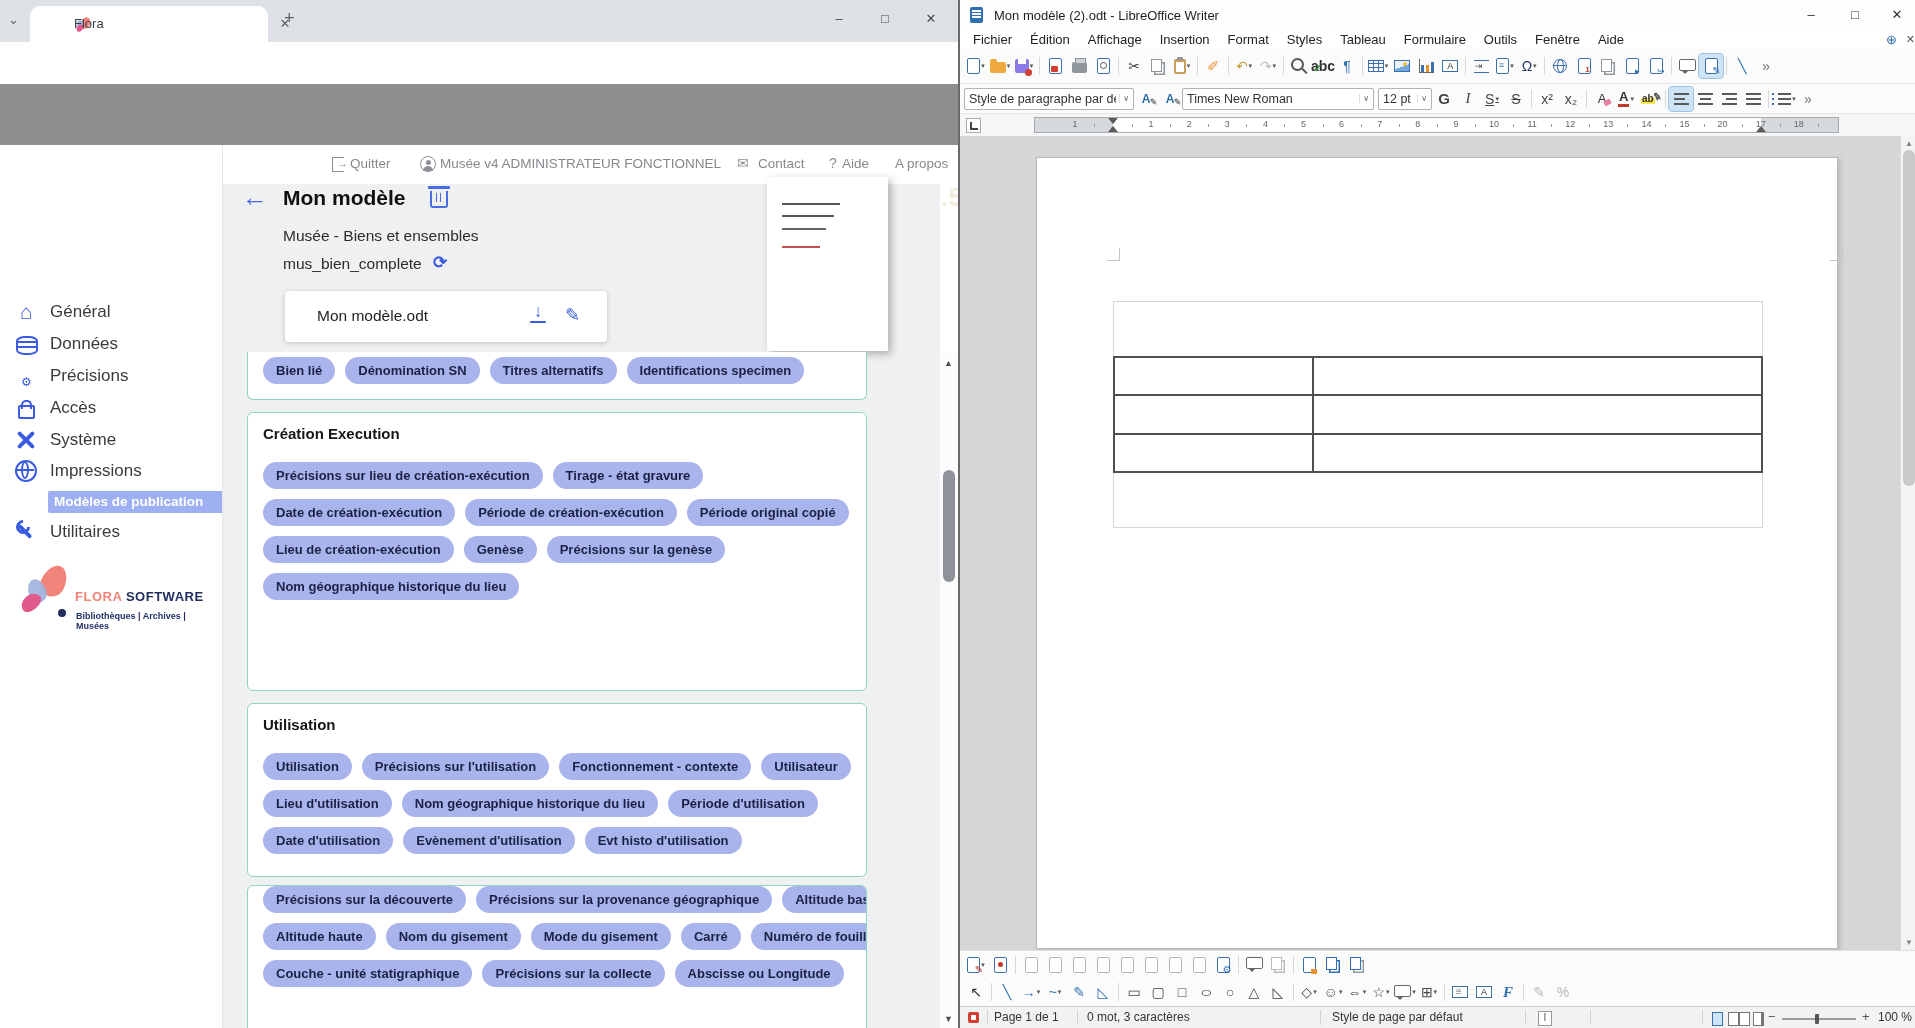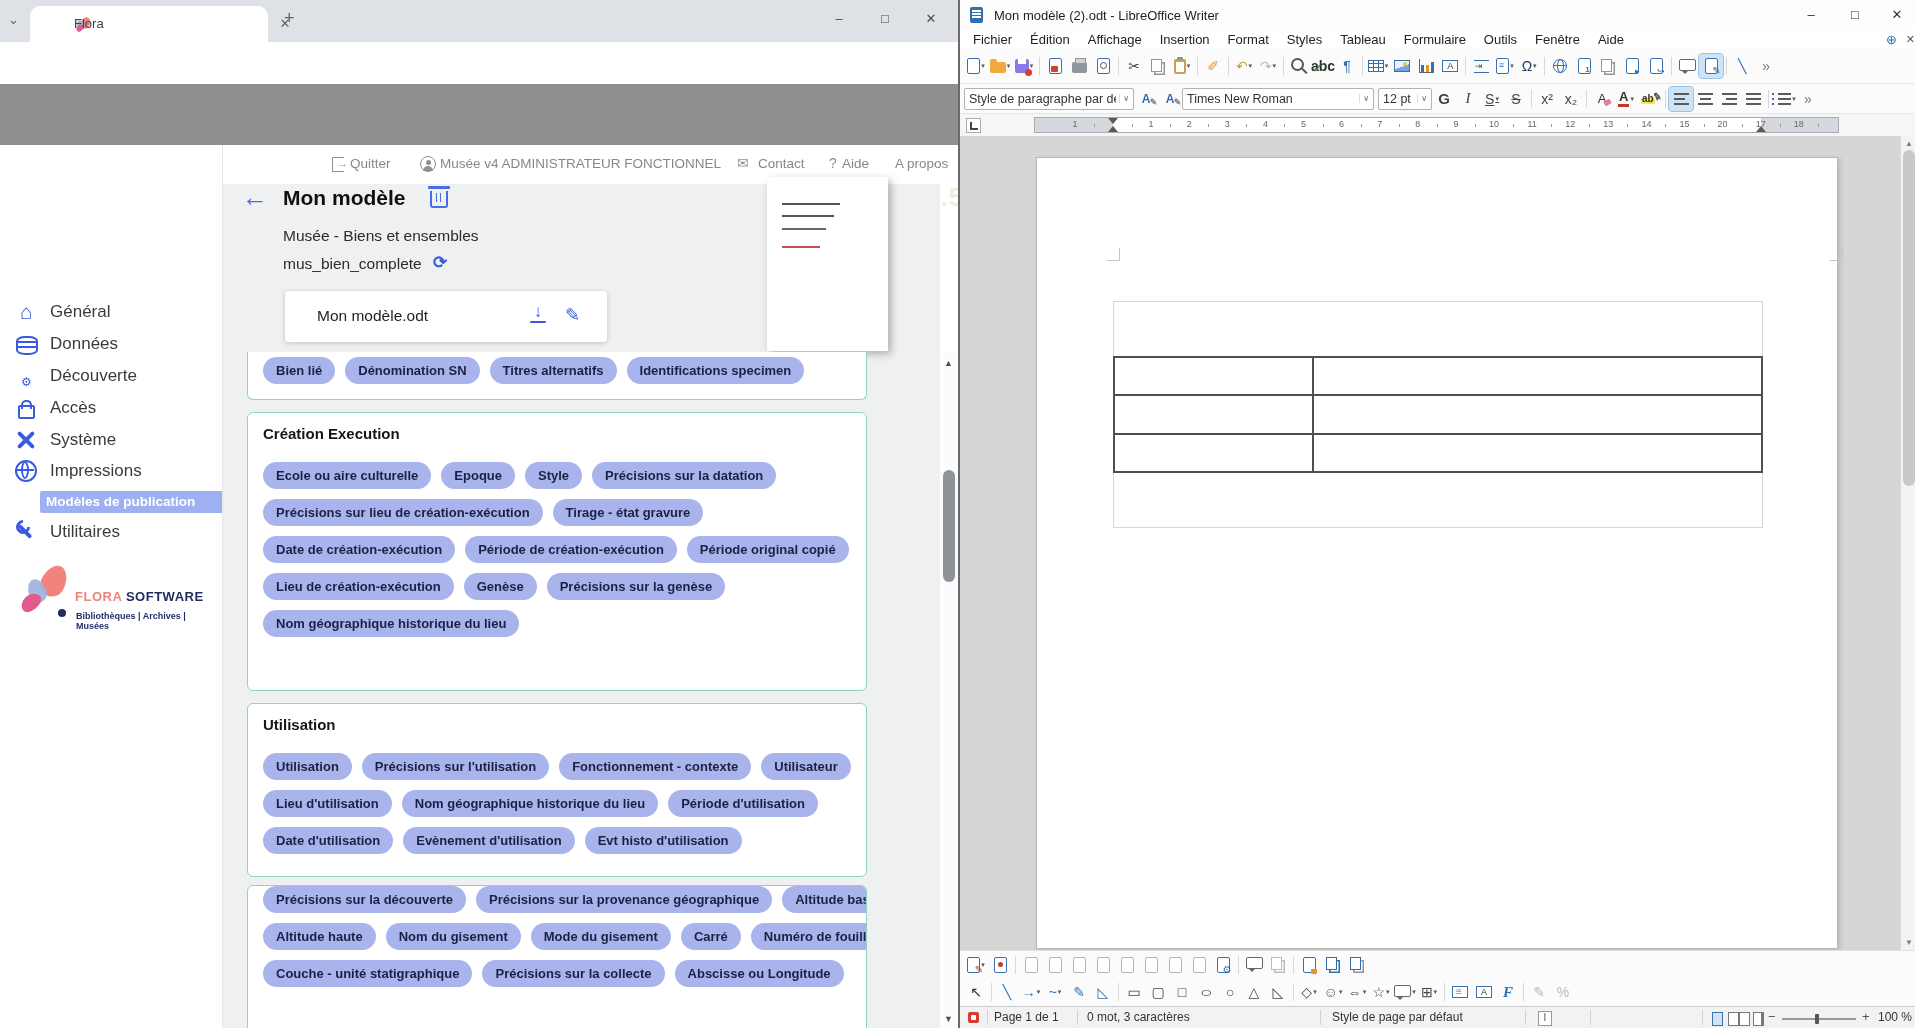--- a/index.html
+++ b/index.html
@@ -69,21 +69,21 @@
   .s-lock::before{content:"";position:absolute;left:1px;top:-7px;width:7px;height:7px;border:2px solid #3a5be0;border-bottom:none;border-radius:5px 5px 0 0;}
   .s-tools{left:16px;top:4px;width:20px;height:20px;}
   .s-tools::before,.s-tools::after{content:"";position:absolute;left:8px;top:-1px;width:4px;height:22px;background:#3a5be0;border-radius:2px;}
   .s-tools::before{transform:rotate(45deg);} .s-tools::after{transform:rotate(-45deg);}
   .s-globe{left:15px;top:3px;width:18px;height:18px;border:2px solid #3a5be0;border-radius:50%;}
   .s-globe::before{content:"";position:absolute;left:4px;top:-1px;width:8px;height:18px;border:2px solid #3a5be0;border-radius:50%;box-sizing:border-box;}
   .s-globe::after{content:"";position:absolute;left:-1px;top:7px;width:18px;height:2px;background:#3a5be0;}
   .s-wrench{left:15px;top:4px;width:20px;height:20px;}
   .s-wrench::before{content:"";position:absolute;left:8px;top:1px;width:4px;height:17px;background:#3a5be0;border-radius:2px;transform:rotate(-45deg);}
   .s-wrench::after{content:"";position:absolute;left:1px;top:-2px;width:8px;height:8px;border:3px solid #3a5be0;border-radius:50%;border-top-color:transparent;transform:rotate(45deg);}
-  #side-sel{position:absolute;left:40px;top:346px;width:188px;height:22px;background:#9fb0f2;border-radius:2px;}
+  #side-sel{position:absolute;left:48px;top:346px;width:188px;height:22px;background:#9fb0f2;border-radius:2px;}
   #side-sel span{position:absolute;left:6px;top:3px;font-size:13.5px;font-weight:700;color:#fff;white-space:nowrap;}
 
   
   #logo{position:absolute;left:20px;top:420px;width:185px;height:62px;}
   #logo-bfly{left:0;top:0;width:50px;height:58px;}
   #logo-bfly i:nth-child(1){left:22px;top:0;width:24px;height:32px;background:#f2837b;transform:rotate(26deg);}
   #logo-bfly i:nth-child(2){left:8px;top:14px;width:18px;height:24px;background:#9fb3dd;transform:rotate(-20deg);opacity:.92;}
   #logo-bfly i:nth-child(3){left:0;top:30px;width:22px;height:15px;background:#e05a8c;transform:rotate(-40deg);}
   #logo-bfly i:nth-child(4){left:38px;top:44px;width:8px;height:8px;background:#232d5e;border-radius:50%;transform:none;}
   #logo-t1{position:absolute;left:55px;top:24px;font-size:13px;font-weight:800;color:#ee8576;letter-spacing:.5px;}
@@ -346,21 +346,21 @@
           <div class="sideitem" style="top: 153px;">
             <span class="sicon">⌂</span>
             <span class="slabel">Général</span>
           </div>
           <div class="sideitem" style="top: 185px;">
             <span class="sicon s-db"></span>
             <span class="slabel">Données</span>
           </div>
           <div class="sideitem" style="top: 217px;">
             <span class="sicon s-gear2"></span>
-            <span class="slabel">Découverte</span>
+            <span class="slabel">Précisions</span>
           </div>
           <div class="sideitem" style="top: 249px;">
             <span class="sicon s-lock"></span>
             <span class="slabel">Accès</span>
           </div>
           <div class="sideitem" style="top: 281px; padding-left: 27px;">
             <span class="sicon s-tools"></span>
             <span class="slabel">Système</span>
           </div>
           <div class="sideitem" style="top: 312px;">
@@ -422,26 +422,20 @@
         <div class="sec sec0">
           <div class="chiprow">
             <span class="chip">Bien lié</span>
             <span class="chip">Dénomination SN</span>
             <span class="chip">Titres alternatifs</span>
             <span class="chip">Identifications specimen</span>
           </div>
         </div>
         <div class="sec sec1">
           <div class="stitle">Création Execution</div>
-          <div class="chiprow">
-            <span class="chip">Ecole ou aire culturelle</span>
-            <span class="chip">Epoque</span>
-            <span class="chip">Style</span>
-            <span class="chip">Précisions sur la datation</span>
-          </div>
           <div class="chiprow">
             <span class="chip">Précisions sur lieu de création-exécution</span>
             <span class="chip">Tirage - état gravure</span>
           </div>
           <div class="chiprow">
             <span class="chip">Date de création-exécution</span>
             <span class="chip">Période de création-exécution</span>
             <span class="chip">Période original copié</span>
           </div>
           <div class="chiprow">

